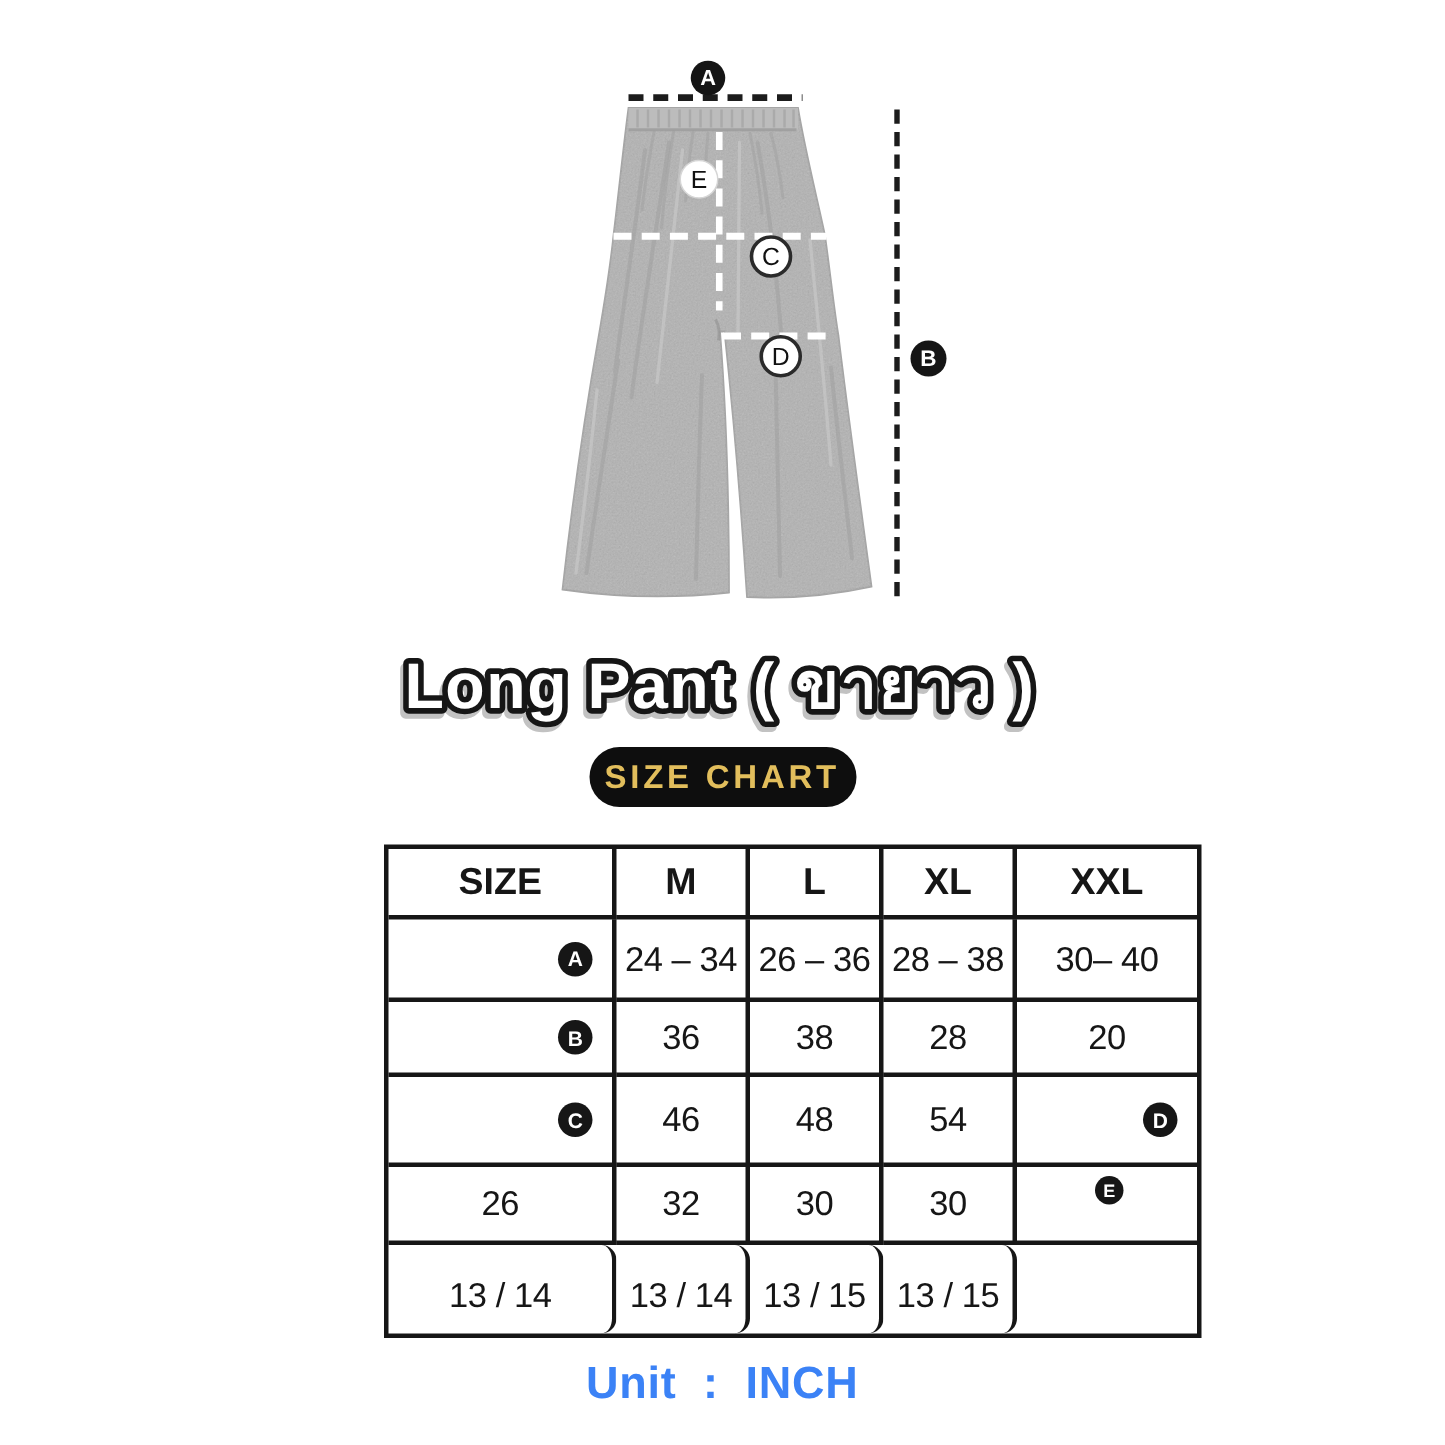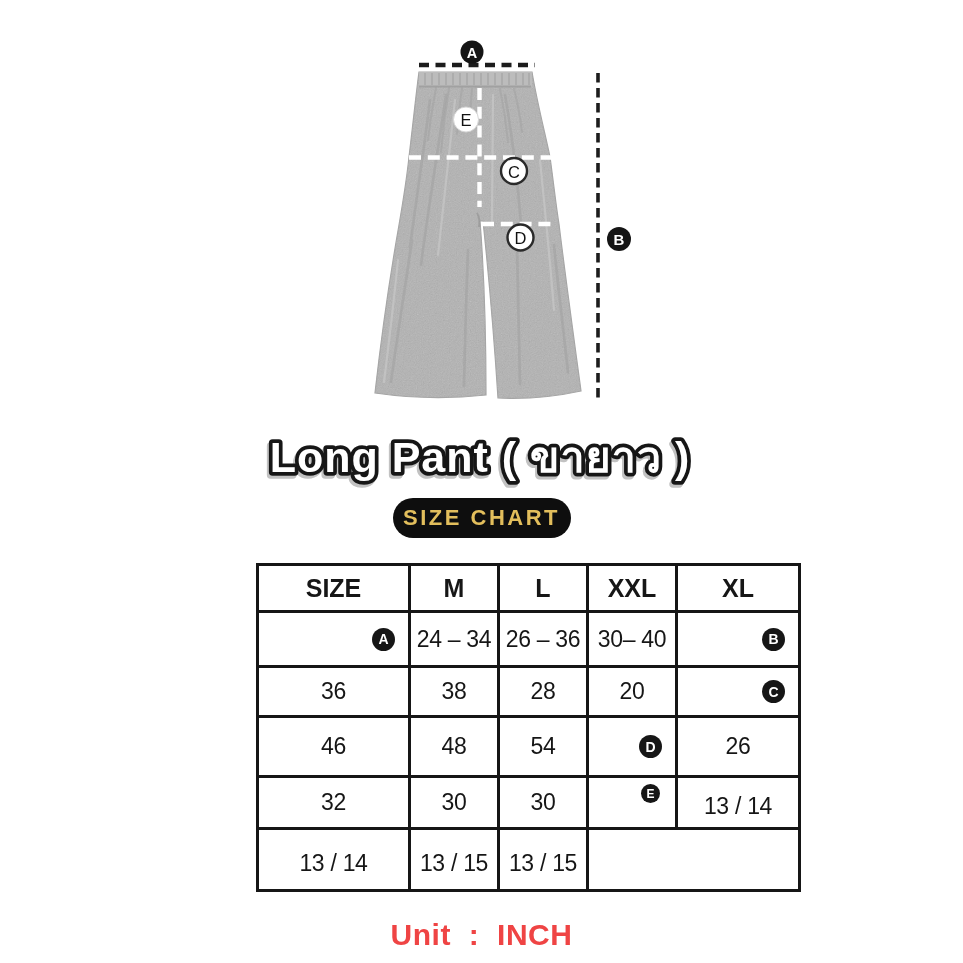--- a/index.html
+++ b/index.html
@@ -39,32 +39,32 @@
   .cell{
     display:flex;align-items:center;justify-content:center;
     border-right:3px solid #161616;border-bottom:3px solid #161616;
     font-size:23px;letter-spacing:-0.3px;box-sizing:border-box;
   }
   .cell:nth-child(5n){border-right:none;}
   .cell:nth-child(n+26){border-bottom:none;}
   .cell.th{font-weight:bold;font-size:25px;letter-spacing:0;}
   .cell.label{justify-content:flex-end;padding-right:13px;}
   .cell.label-e{justify-content:flex-start;padding-left:52px;}
-  .cell.low{padding-top:7px;}
+  .cell.low{padding-top:7px;border-radius:10px;}
   .rowbadge{
     width:23px;height:23px;border-radius:50%;background:#161616;color:#ffffff;
     display:flex;align-items:center;justify-content:center;
     font-weight:bold;font-size:14px;letter-spacing:0;
   }
   .rowbadge.small{width:19px;height:19px;font-size:12px;transform:translateY(-9px);}
 
   
   .unit-footer{
     position:absolute;top:906px;left:0;right:0;text-align:center;
-    font-size:30px;font-weight:bold;word-spacing:9px;letter-spacing:0.5px;color:#ef4444;margin-top:12px;
+    font-size:30px;font-weight:bold;word-spacing:9px;letter-spacing:0.5px;color:#3b82f6;
   }
 </style>
 </head>
 <body>
 
 <svg class="pants-svg" width="963" height="440" viewBox="0 0 963 440">
   <defs>
     <clipPath id="pantsClip">
       <path d="M419 72 L532 72 C537 102 545 133 550 157 C554 186 556 206 559 224
                C564 266 573 332 581 391 Q540 400 498 398 C494 336 488 268 483 221
@@ -143,28 +143,29 @@
 
 <div class="pill">
   <span>SIZE CHART</span>
 </div>
 
 <div class="size-table">
 
   <div class="cell th">SIZE</div>
   <div class="cell th">M</div>
   <div class="cell th">L</div>
+  <div class="cell th">XL</div>
   <div class="cell th">XXL</div>
-  <div class="cell th">XL</div>
 
   <div class="cell label">
     <span class="rowbadge">A</span>
   </div>
   <div class="cell">24 – 34</div>
   <div class="cell">26 – 36</div>
+  <div class="cell">28 – 38</div>
   <div class="cell">30– 40</div>
 
   <div class="cell label">
     <span class="rowbadge">B</span>
   </div>
   <div class="cell">36</div>
   <div class="cell">38</div>
   <div class="cell">28</div>
   <div class="cell">20</div>
 

